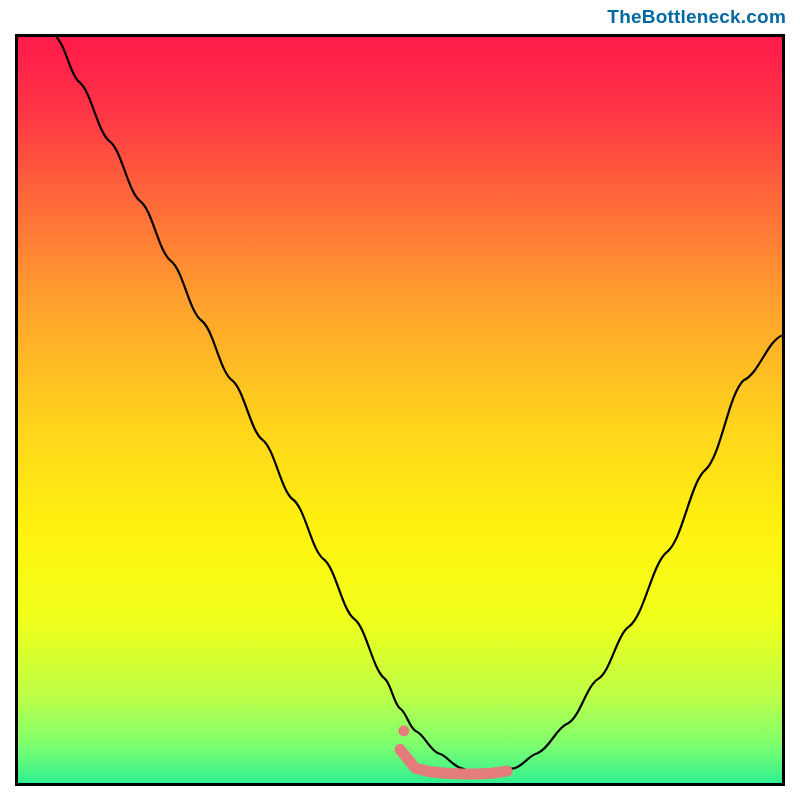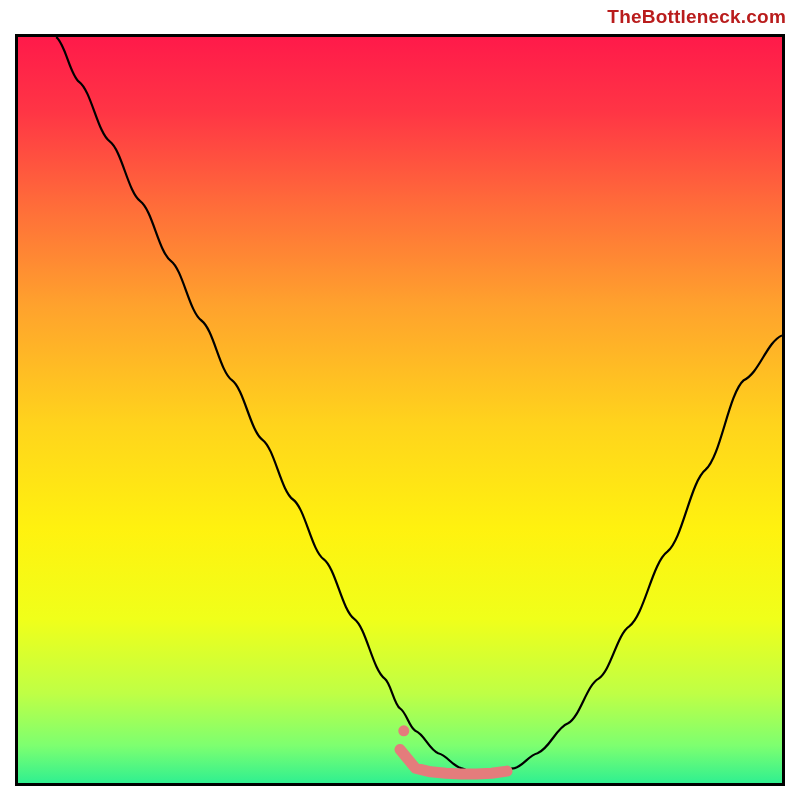--- a/index.html
+++ b/index.html
@@ -10,21 +10,21 @@
     font-family: Arial, Helvetica, sans-serif;
     position: relative;
     overflow: hidden;
   }
   .attribution {
     position: absolute;
     top: 6px;
     right: 14px;
     font-size: 19px;
     font-weight: 600;
-    color: #b91c1c;
+    color: #0369a1;
     letter-spacing: 0.2px;
     z-index: 10;
   }
   .plot-frame {
     position: absolute;
     left: 15px;
     top: 34px;
     width: 770px;
     height: 752px;
     border: 3px solid #000000;

